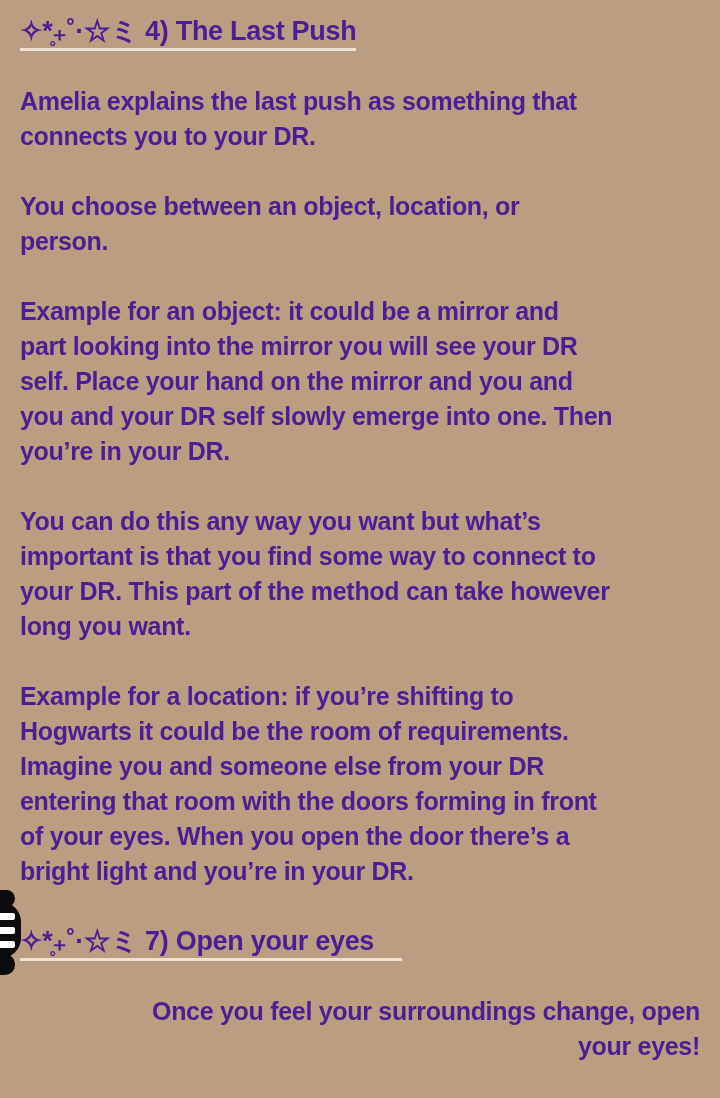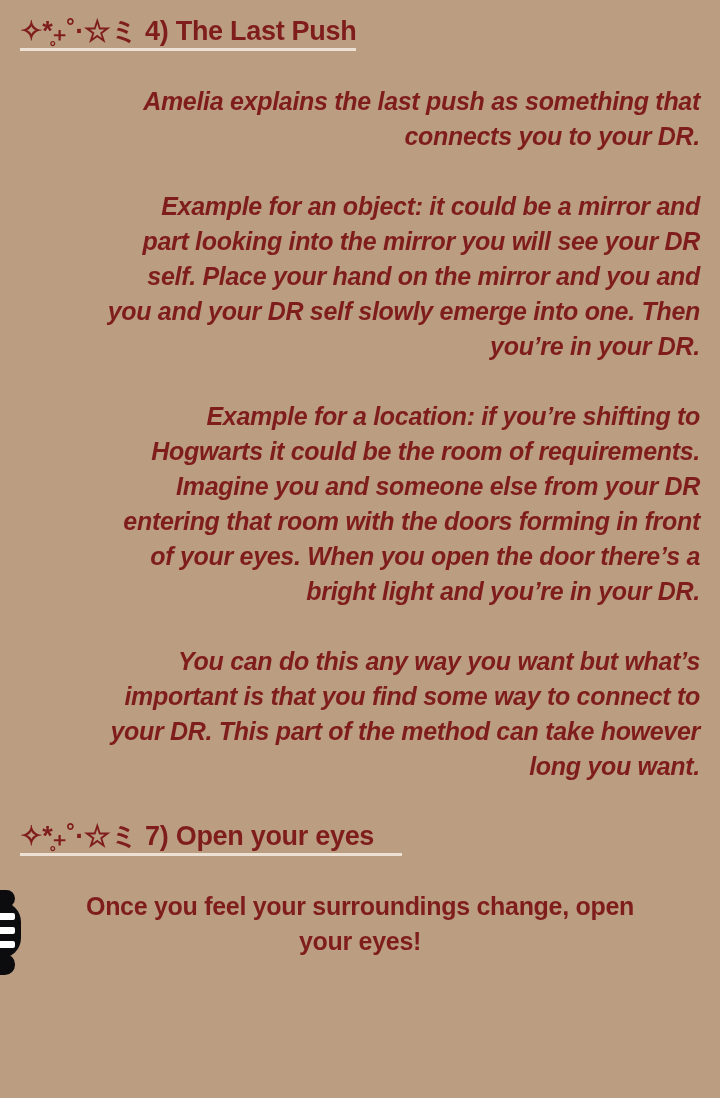--- a/index.html
+++ b/index.html
@@ -9,21 +9,21 @@
     background: #bb9d81;
     overflow: hidden;
     position: relative;
     font-family: "Liberation Sans", sans-serif;
   }
   .content {
     position: absolute;
     top: 14px;
     left: 20px;
     width: 680px;
-    color: #7f1d1d;
+    color: #4c1d95;
     font-weight: bold;
     letter-spacing: -0.3px;
   }
   .heading {
     height: 35px;
     line-height: 35px;
     margin: 0 0 35px 0;
     font-size: 27px;
     text-align: left;
     white-space: pre;
@@ -32,22 +32,22 @@
     border-bottom: 3px solid rgba(250, 243, 233, 0.8);
     padding-bottom: 2px;
   }
   .heading.extended .u { padding-right: 28px; }
   .para {
     margin: 0 0 35px 0;
     font-size: 25px;
     line-height: 35px;
     white-space: pre;
   }
-  .para.center { text-align: right; font-style: italic; }
-  .para.left { text-align: center; }
+  .para.center { text-align: left; }
+  .para.left { text-align: right; }
 
   
   .assistive-handle {
     position: absolute;
     left: 0;
     top: 890px;
     width: 24px;
     height: 86px;
     cursor: pointer;
   }
@@ -70,38 +70,40 @@
 </head>
 <body>
 
 <div class="content">
 
   <div class="heading"><span class="u">✧*̥₊˚·☆ミ 4) The Last Push</span></div>
 
   <p class="para center">Amelia explains the last push as something that
 connects you to your DR.</p>
 
+  <p class="para center">You choose between an object, location, or
+person.</p>
 
   <p class="para center">Example for an object: it could be a mirror and
 part looking into the mirror you will see your DR
 self. Place your hand on the mirror and you and
 you and your DR self slowly emerge into one. Then
 you’re in your DR.</p>
 
+  <p class="para center">You can do this any way you want but what’s
+important is that you find some way to connect to
+your DR. This part of the method can take however
+long you want.</p>
+
   <p class="para center">Example for a location: if you’re shifting to
 Hogwarts it could be the room of requirements.
 Imagine you and someone else from your DR
 entering that room with the doors forming in front
 of your eyes. When you open the door there’s a
 bright light and you’re in your DR.</p>
-
-  <p class="para center">You can do this any way you want but what’s
-important is that you find some way to connect to
-your DR. This part of the method can take however
-long you want.</p>
 
   <div class="heading extended"><span class="u">✧*̥₊˚·☆ミ 7) Open your eyes</span></div>
 
   <p class="para left">Once you feel your surroundings change, open
 your eyes!</p>
 
 </div>
 
 <div class="assistive-handle">
   <span class="blob top"></span>

